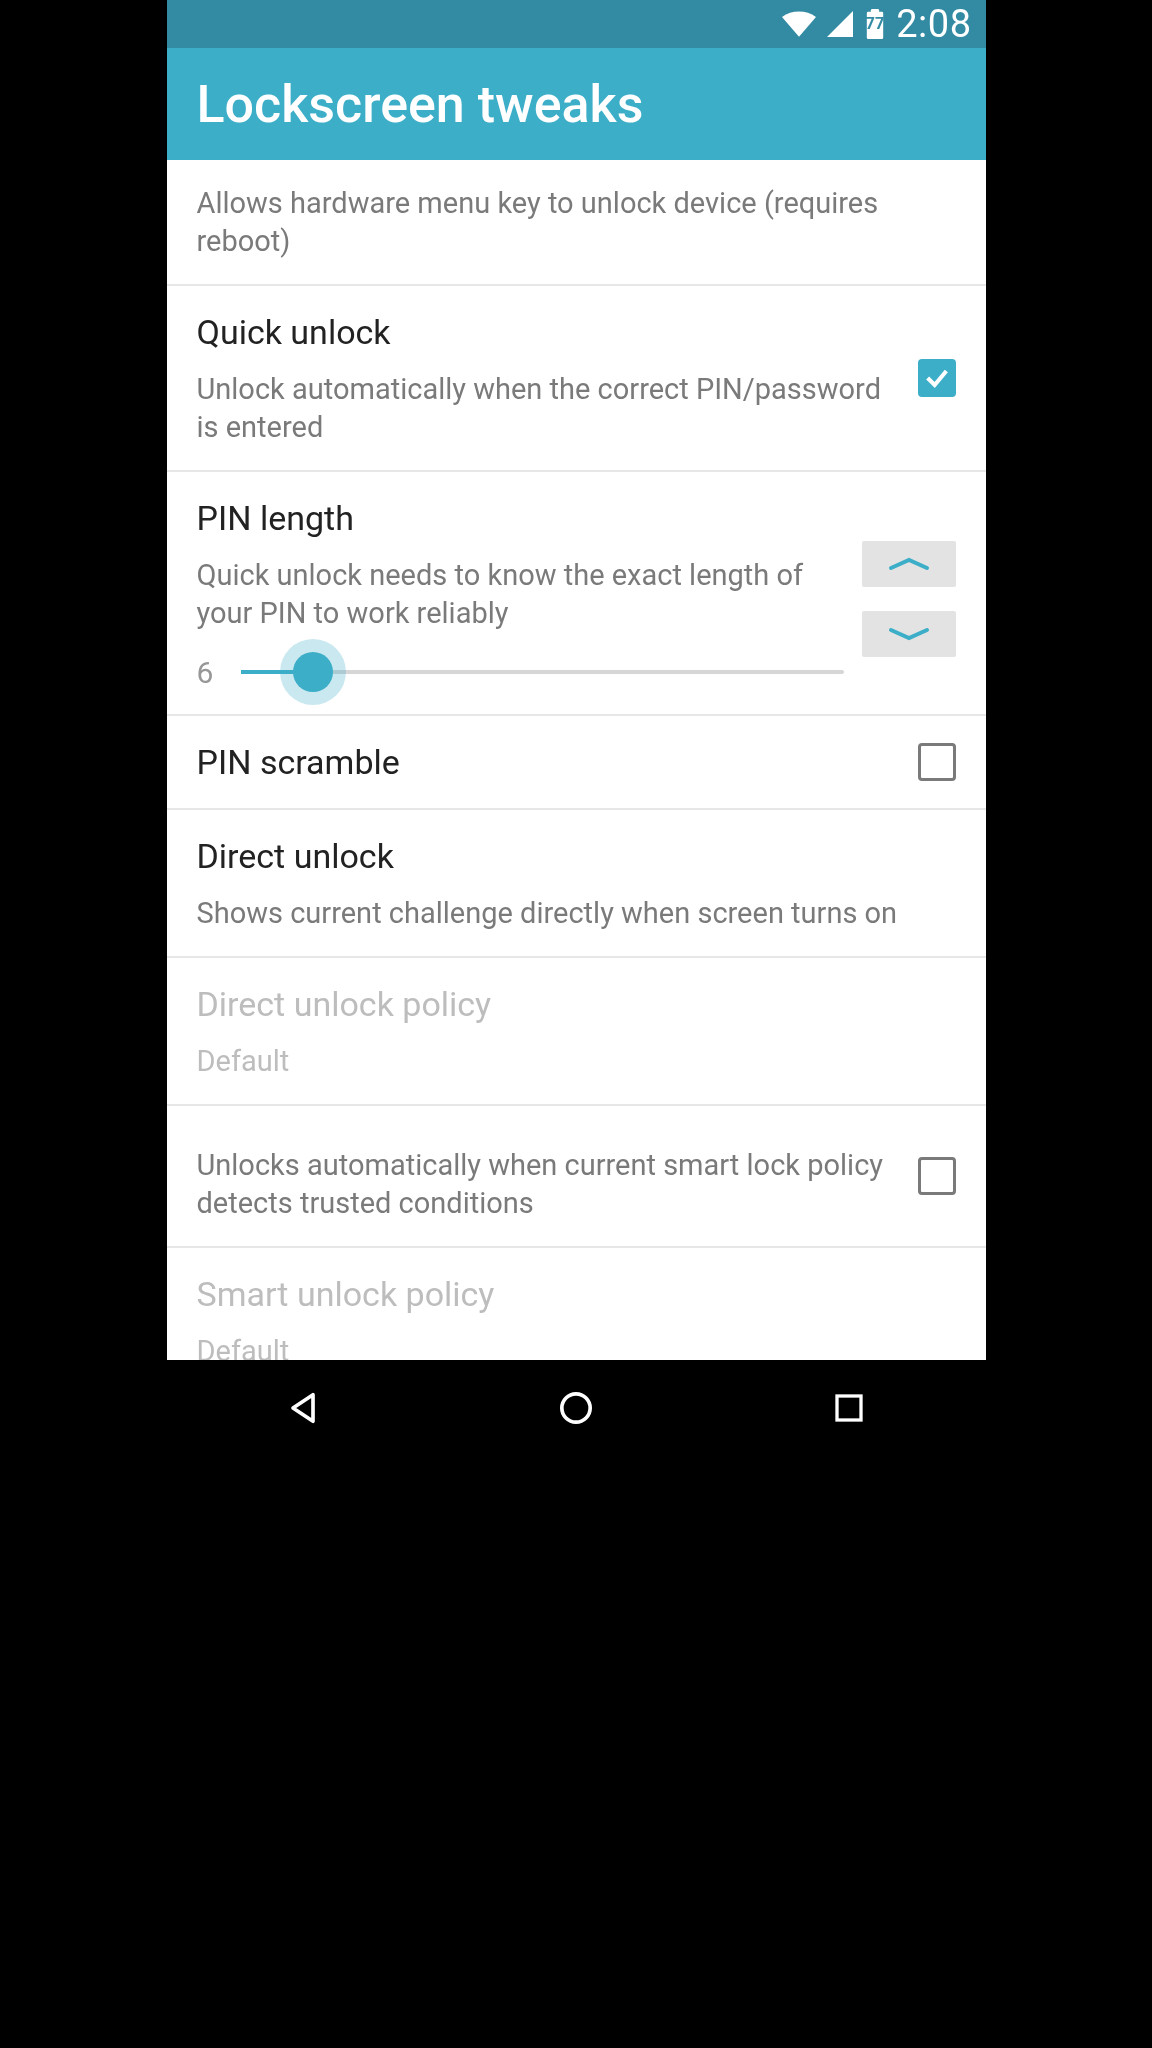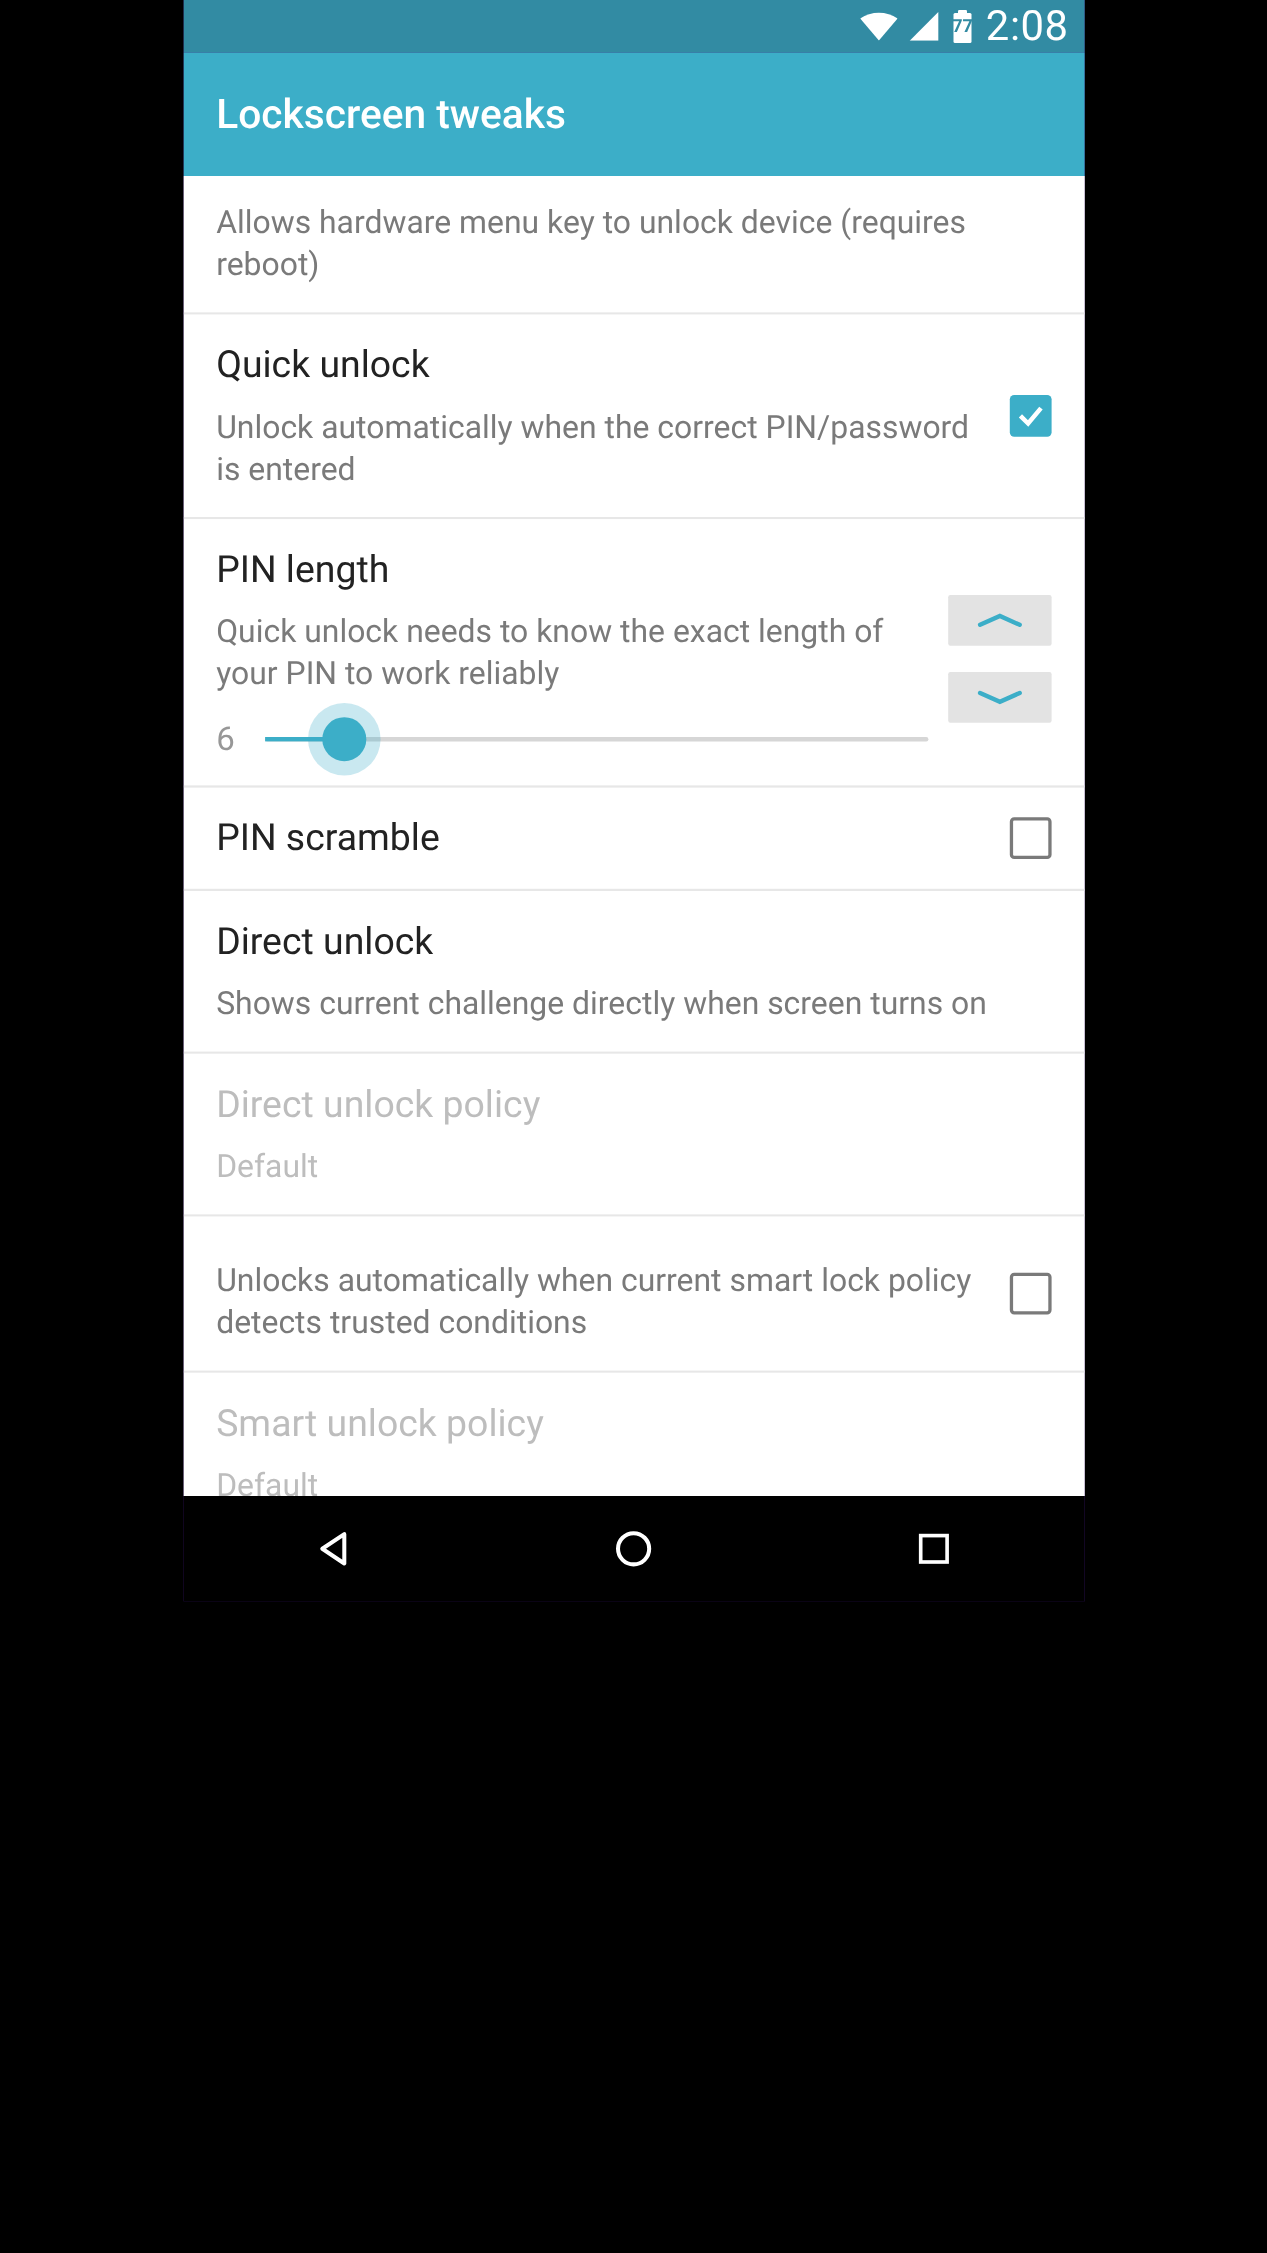--- a/index.html
+++ b/index.html
@@ -1,28 +1,28 @@
 <!DOCTYPE html>
 <html><head>
 <meta charset="utf-8">
 <style>
   * { margin: 0; padding: 0; box-sizing: border-box; }
   html, body { width: 1152px; height: 2048px; font-family: Roboto, "Helvetica Neue", Arial, sans-serif; background: #000; overflow: hidden; }
 
-  .device { width: 819px; height: 1456px; margin: 0 auto; background: #4c1d95; position: relative; }
+  .device { width: 819px; height: 1456px; margin: 0 auto; background: #14b8a6; position: relative; }
 
   
   .statusbar { height: 48px; background: #328ba3; display: flex; align-items: center; justify-content: flex-end; padding: 0 14px 0 0; gap: 10px; }
   .statusbar .time { color: #fff; font-size: 38px; letter-spacing: .5px; }
   .statusbar svg { display: block; }
   .batt-num { fill: #328ba3; font-size: 12px; font-weight: 700; }
 
   
   .actionbar { height: 112px; background: #3caec8; display: flex; align-items: center; padding-left: 30px; }
-  .actionbar .title { color: #fff; font-size: 37px; font-weight: 500; }
+  .actionbar .title { color: #fff; font-size: 52px; font-weight: 500; }
 
   
   .content { height: calc(1456px - 48px - 112px - 96px); background: #fafafa; overflow: hidden; }
 
   .row { background: #fff; border-bottom: 2px solid #e7e7e7; padding: 24px 30px; display: flex; align-items: center; }
   .row.first-cut { padding-top: 8px; }
   .row .txt { flex: 1; min-width: 0; }
   .row .ttl { font-size: 34px; color: #222; line-height: 44px; }
   .row .sub { font-size: 29px; color: #7a7a7a; line-height: 38px; margin-top: 16px; }
   .row.disabled .ttl, .row.disabled .sub { color: #bdbdbd; }

